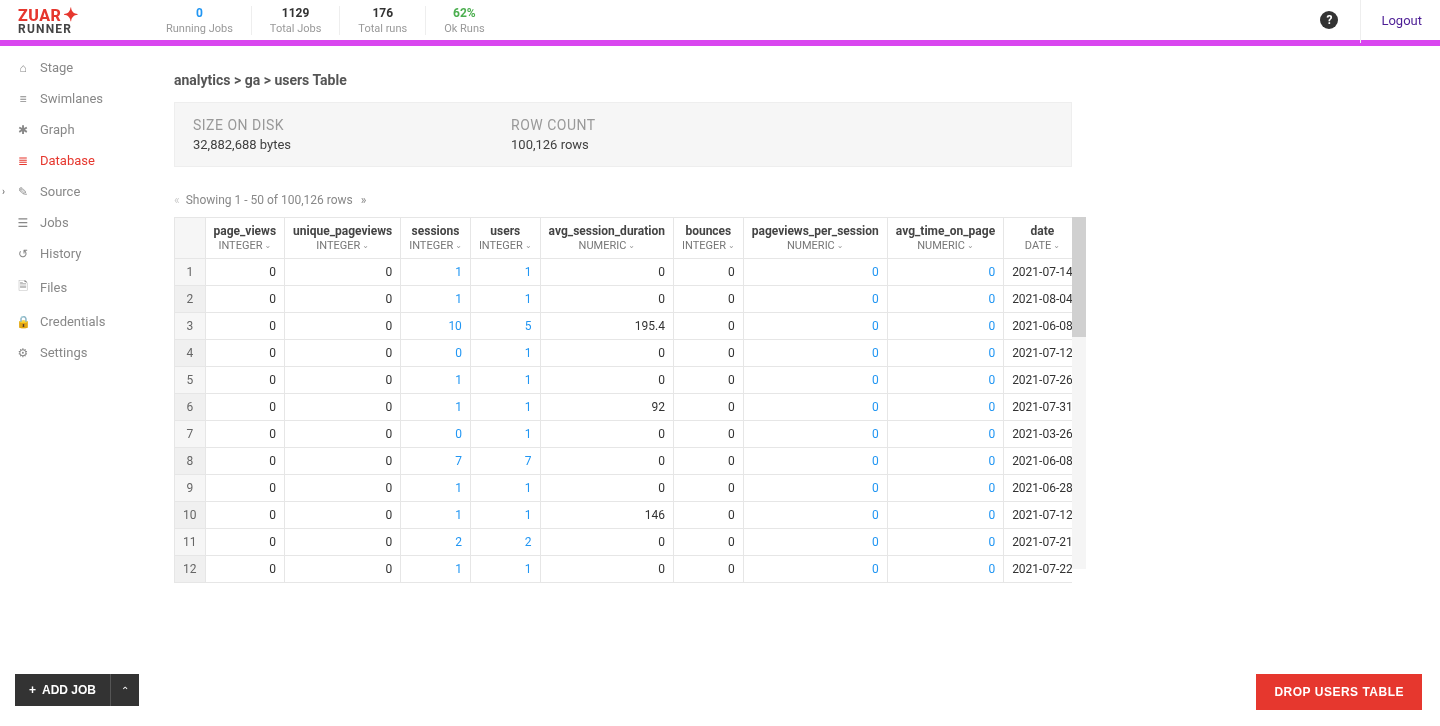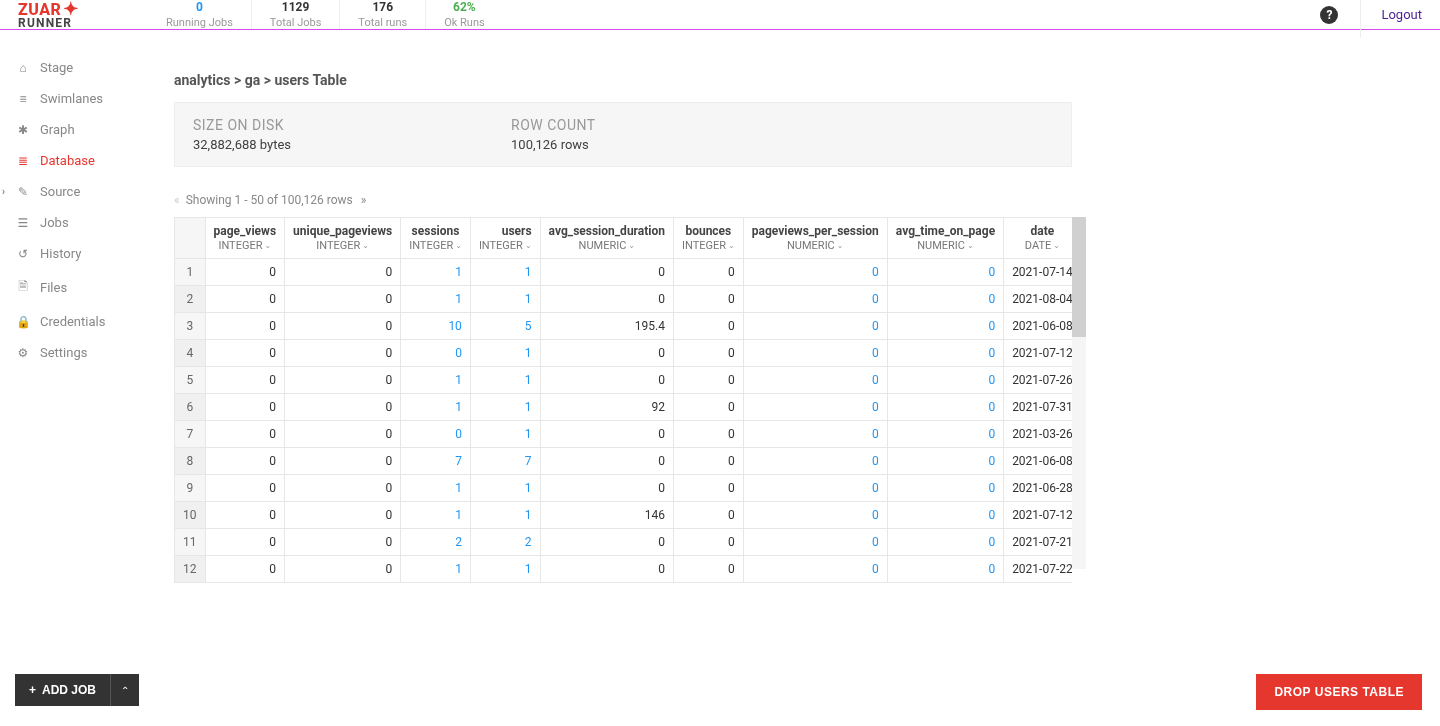--- a/index.html
+++ b/index.html
@@ -1,18 +1,18 @@
 <!DOCTYPE html>
 <html><head>
 <meta charset="utf-8">
 <style>
   * { box-sizing: border-box; margin: 0; padding: 0; }
   body { font-family: -apple-system, BlinkMacSystemFont, "Segoe UI", Roboto, sans-serif; font-size: 13px; color: #333; background: #fff; width: 1440px; height: 726px; overflow: hidden; position: relative; }
   
-  .topbar { height: 30px; border-bottom: 1px solid #d946ef; display: flex; align-items: center; padding: 12px 18px; }
+  .topbar { height: 46px; border-bottom: 6px solid #d946ef; display: flex; align-items: center; padding: 12px 18px; }
   .logo { width: 105px; display: flex; align-items: center; }
   .logo-zuar { font-weight: 800; font-size: 16px; letter-spacing: 0.5px; color: #e6372e; line-height: 1; }
   .logo-runner { font-weight: 700; font-size: 12px; letter-spacing: 1.2px; color: #444; line-height: 1; margin-top: -1px; }
   .logo-deer { font-size: 18px; color: #e6372e; margin-left: 2px; }
   .stats { display: flex; align-items: center; margin-left: 25px; }
   .stat { text-align: center; padding: 0 18px; border-right: 1px solid #eee; }
   .stat:last-child { border-right: none; }
   .stat-val { font-size: 12px; font-weight: 700; color: #333; }
   .stat-val.blue { color: #2196f3; }
   .stat-val.green { color: #4caf50; }
@@ -168,21 +168,21 @@
 
   <div class="table-wrap">
     <div class="table-scroll">
       <table>
         <thead>
             <tr id="thead-row">
               <th class="rownum" style="width: 28px;"></th>
               <th style="width: 70px;"><div>page_views</div><div class="col-type">INTEGER <span class="chev-sm">⌄</span></div></th>
               <th style="width: 95px;"><div>unique_pageviews</div><div class="col-type">INTEGER <span class="chev-sm">⌄</span></div></th>
               <th style="width: 65px;"><div>sessions</div><div class="col-type">INTEGER <span class="chev-sm">⌄</span></div></th>
-              <th style="width: 55px; text-align: right;"><div>users</div><div class="col-type">INTEGER <span class="chev-sm">⌄</span></div></th>
+              <th style="width: 55px;"><div>users</div><div class="col-type">INTEGER <span class="chev-sm">⌄</span></div></th>
               <th style="width: 115px;"><div>avg_session_duration</div><div class="col-type">NUMERIC <span class="chev-sm">⌄</span></div></th>
               <th style="width: 55px;"><div>bounces</div><div class="col-type">INTEGER <span class="chev-sm">⌄</span></div></th>
               <th style="width: 120px;"><div>pageviews_per_session</div><div class="col-type">NUMERIC <span class="chev-sm">⌄</span></div></th>
               <th style="width: 95px;"><div>avg_time_on_page</div><div class="col-type">NUMERIC <span class="chev-sm">⌄</span></div></th>
               <th style="width: 70px;"><div>date</div><div class="col-type">DATE <span class="chev-sm">⌄</span></div></th>
             </tr>
           </thead>
         <tbody id="tbody">
             <tr>
               <td class="rownum">1</td>

